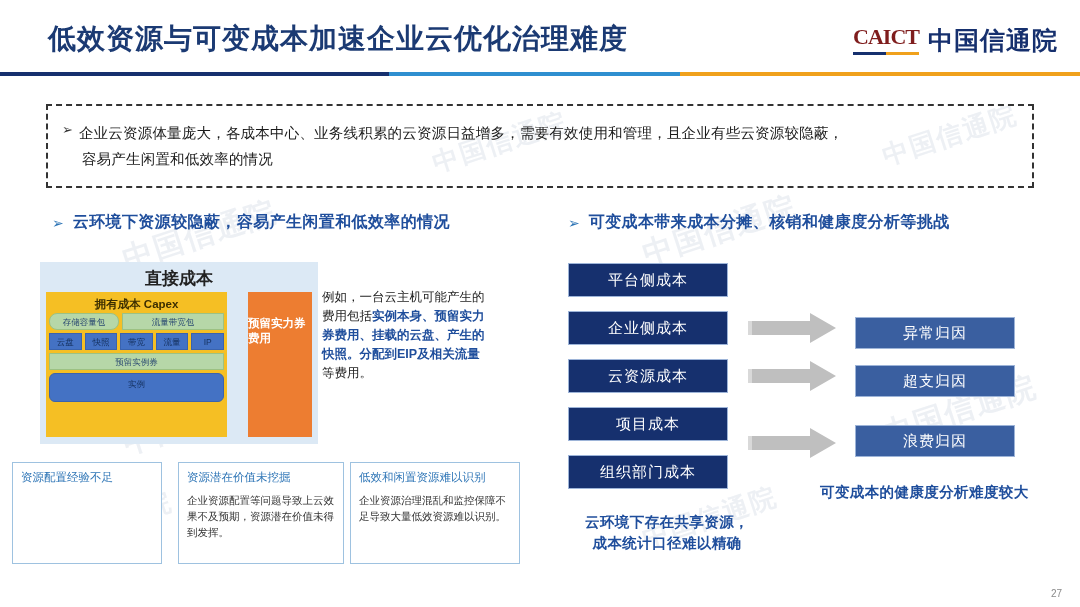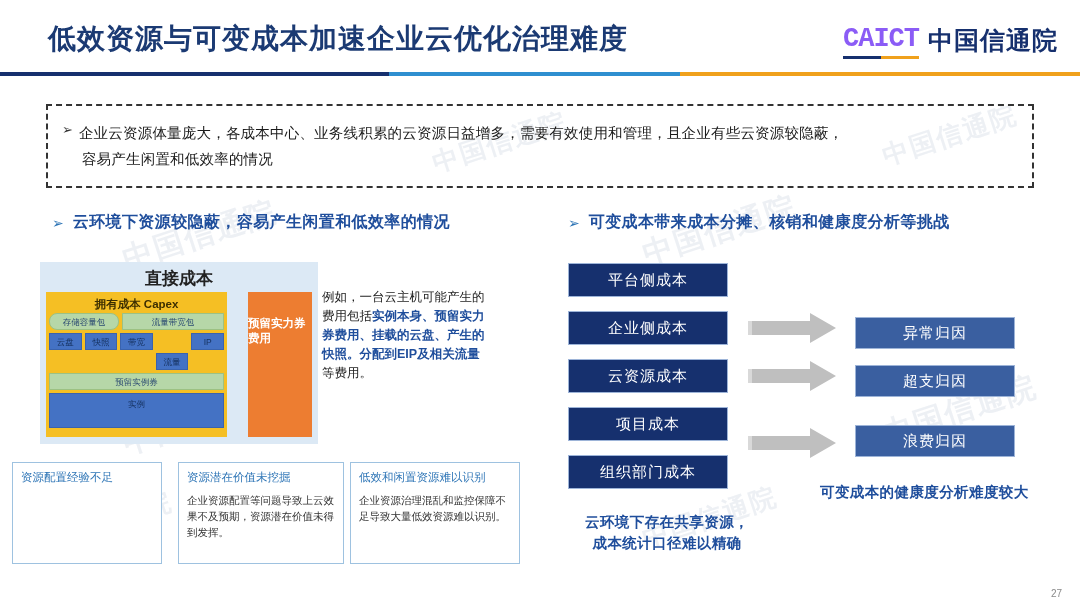--- a/index.html
+++ b/index.html
@@ -20,22 +20,22 @@
   
   .header{position:absolute;left:0;top:0;width:1080px;height:72px;}
   .title{
     position:absolute;left:48px;top:20px;
     font-size:28px;font-weight:bold;color:#1b3a73;letter-spacing:1px;
     white-space:nowrap;
   }
   .logo{position:absolute;right:22px;top:24px;display:flex;align-items:flex-start;}
   .logo-caict{position:relative;padding-bottom:5px;}
   .logo-caict .lt{
-    font-size:27px;font-weight:bold;color:#8b5cf6;letter-spacing:-1px;
-    font-family:Liberation Mono, monospace;font-style:normal;
+    font-size:22px;font-weight:bold;color:#7f1d1d;letter-spacing:-1px;
+    font-family:Liberation Serif, serif;font-style:normal;
   }
   .logo-bar{position:absolute;left:0;bottom:0;height:3px;width:100%;
     background:linear-gradient(90deg,#16306e 0 50%,#f0a11c 50% 100%);}
   .logo-cn{font-size:25px;font-weight:bold;color:#16306e;margin-left:9px;letter-spacing:1px;}
   .rule{position:absolute;left:0;top:72px;width:1080px;height:4px;
     background:linear-gradient(90deg,#16306e 0 36%,#2e8fd0 36% 63%,#f0a11c 63% 100%);}
 
   
   .callout{
     position:absolute;left:46px;top:104px;width:988px;height:84px;
@@ -189,28 +189,28 @@
       <div class="capex">
         <div class="capex-title">拥有成本 Capex</div>
         <div class="row">
           <div class="cell green" style="flex:0 0 70px;border-radius:8px;">存储容量包</div>
           <div class="cell green" style="flex:1 1 auto;">流量带宽包</div>
         </div>
         <div class="row">
           <div class="cell blue" style="flex:1 1 0;">云盘</div>
           <div class="cell blue" style="flex:1 1 0;">快照</div>
           <div class="cell blue" style="flex:1 1 0;">带宽</div>
-          <div class="cell blue" style="flex:1 1 0;margin-top:20px;">流量</div>
+          <div class="cell blue" style="flex:1 1 0;">流量</div>
           <div class="cell blue" style="flex:1 1 0;">IP</div>
         </div>
         <div class="row">
           <div class="cell green" style="flex:1 1 auto;">预留实例券</div>
         </div>
         <div class="row" style="margin-bottom:0;">
-          <div class="cell blue" style="flex:1 1 auto;line-height:21px;height:35px;">实例</div>
+          <div class="cell blue" style="flex:1 1 auto;line-height:21px;height:29px;border-radius:6px;">实例</div>
         </div>
       </div>
       <div class="opex">
         <span>预留实力券费用</span>
       </div>
     </div>
   </div>
 
   <div class="example">
     <span>例如，一台云主机可能产生的费用包括</span><b>实例本身、预留实力券费用、挂载的云盘、产生的快照。分配到EIP及相关流量</b><span>等费用。</span>

